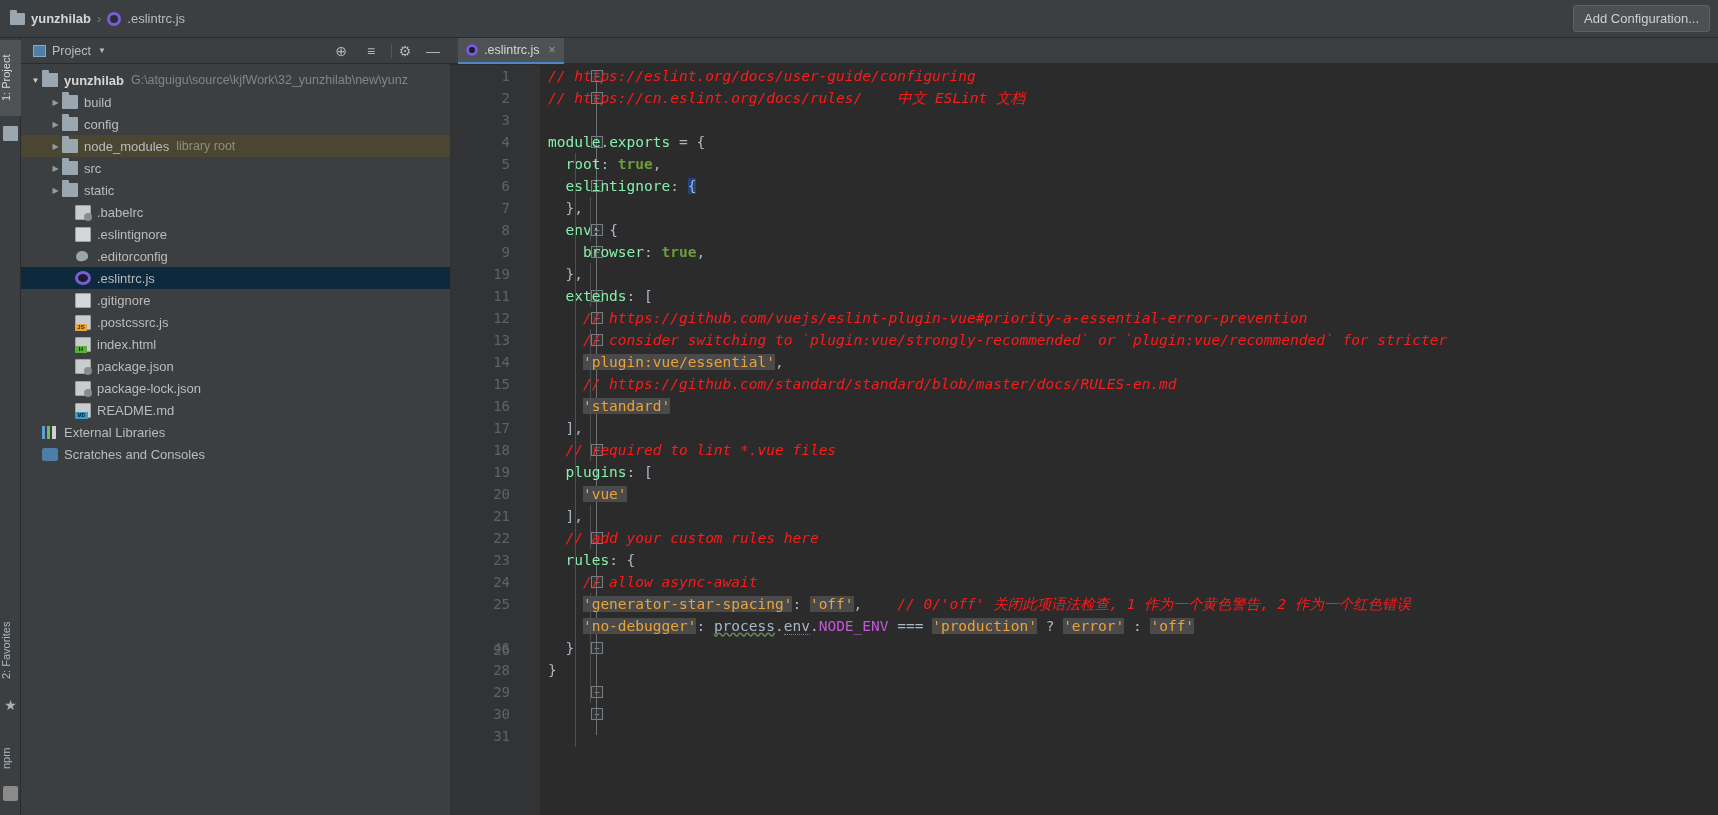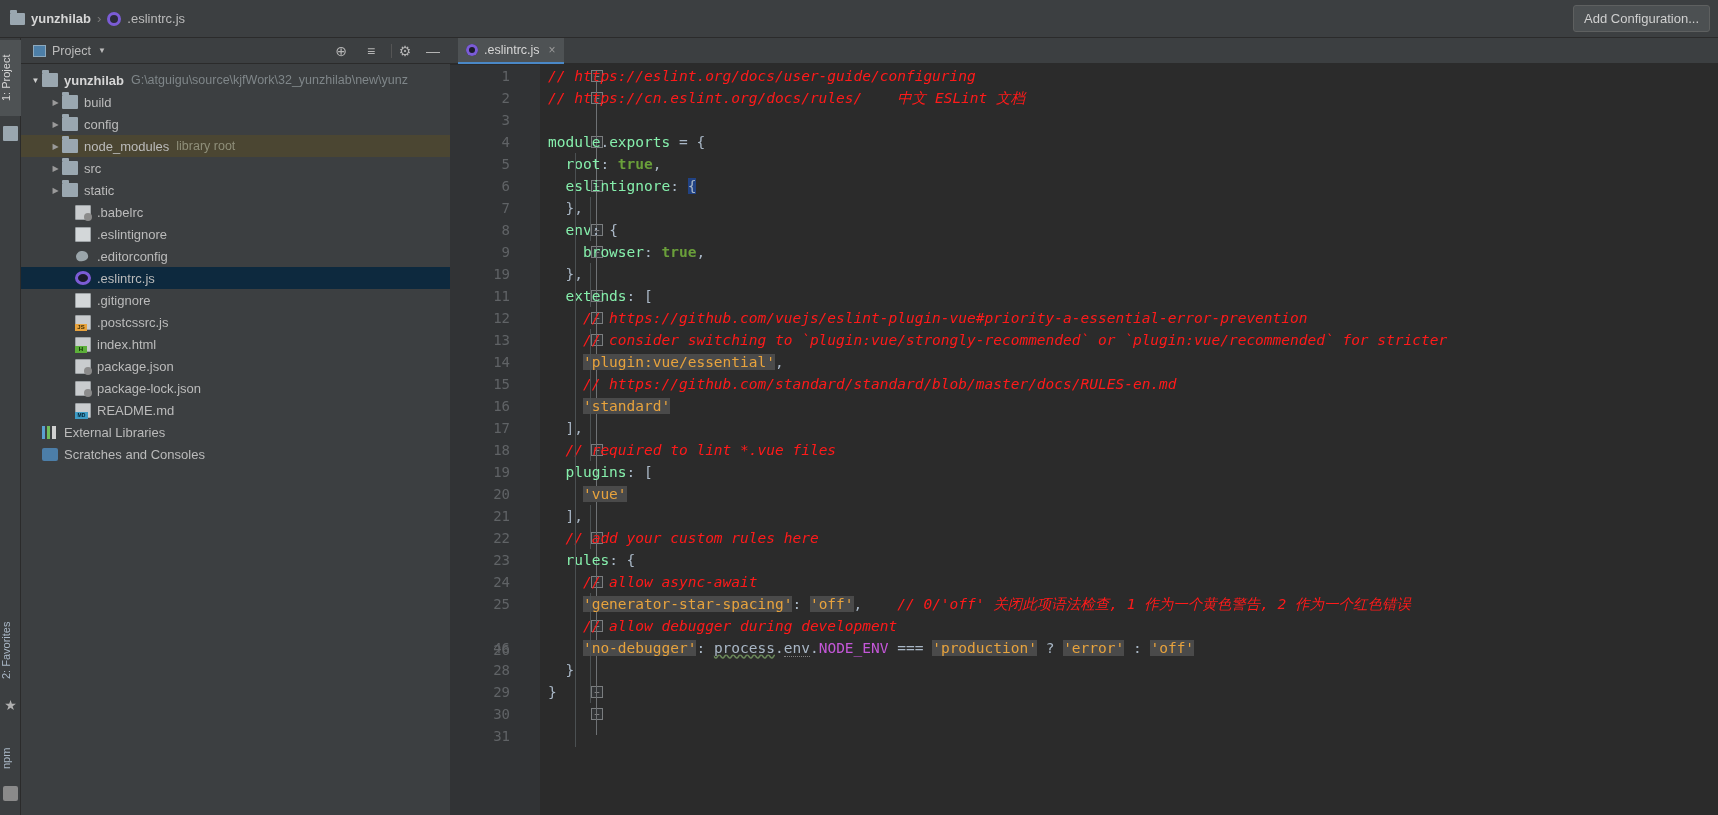--- a/index.html
+++ b/index.html
@@ -481,21 +481,20 @@
         <div class="cline"><span class="c-plain">    </span><span class="c-str">'standard'</span></div>
         <div class="cline"><span class="c-plain">  ],</span></div>
         <div class="cline"><span class="c-plain">  </span><span class="c-com">// required to lint *.vue files</span></div>
         <div class="cline"><span class="c-plain">  </span><span class="c-prop">plugins</span><span class="c-plain">: [</span></div>
         <div class="cline"><span class="c-plain">    </span><span class="c-str">'vue'</span></div>
         <div class="cline"><span class="c-plain">  ],</span></div>
         <div class="cline"><span class="c-plain">  </span><span class="c-com">// add your custom rules here</span></div>
         <div class="cline"><span class="c-plain">  </span><span class="c-prop">rules</span><span class="c-plain">: {</span></div>
         <div class="cline"><span class="c-plain">    </span><span class="c-com">// allow async-await</span></div>
         <div class="cline"><span class="c-plain">    </span><span class="c-str">'generator-star-spacing'</span><span class="c-plain">: </span><span class="c-str">'off'</span><span class="c-plain">,</span><span class="c-plain">    </span><span class="c-com">// 0/'off' 关闭此项语法检查, 1 作为一个黄色警告, 2 作为一个红色错误</span></div>
-        <div class="cline"><span class="c-plain">    </span><span class="c-com">// allow debugger during development</span></div>
         <div class="cline"><span class="c-plain">    </span><span class="c-str">'no-debugger'</span><span class="c-plain">: </span><span class="c-wavy">process</span><span class="c-plain">.</span><span class="c-warn">env</span><span class="c-plain">.</span><span class="c-const">NODE_ENV</span><span class="c-plain"> === </span><span class="c-str">'production'</span><span class="c-plain"> ? </span><span class="c-str">'error'</span><span class="c-plain"> : </span><span class="c-str">'off'</span></div>
         <div class="cline"><span class="c-plain">  }</span></div>
         <div class="cline"><span class="c-plain">}</span></div>
         <div class="cline">&nbsp;</div>
         <div class="indentguide" style="left: 35px; top: 88px; height: 594px;"></div>
         <div class="indentguide" style="left: 50px; top: 132px; height: 44px;"></div>
         <div class="indentguide" style="left: 50px; top: 198px; height: 44px;"></div>
         <div class="indentguide" style="left: 50px; top: 264px; height: 132px;"></div>
         <div class="indentguide" style="left: 50px; top: 440px; height: 44px;"></div>
         <div class="indentguide" style="left: 50px; top: 528px; height: 110px;"></div>

